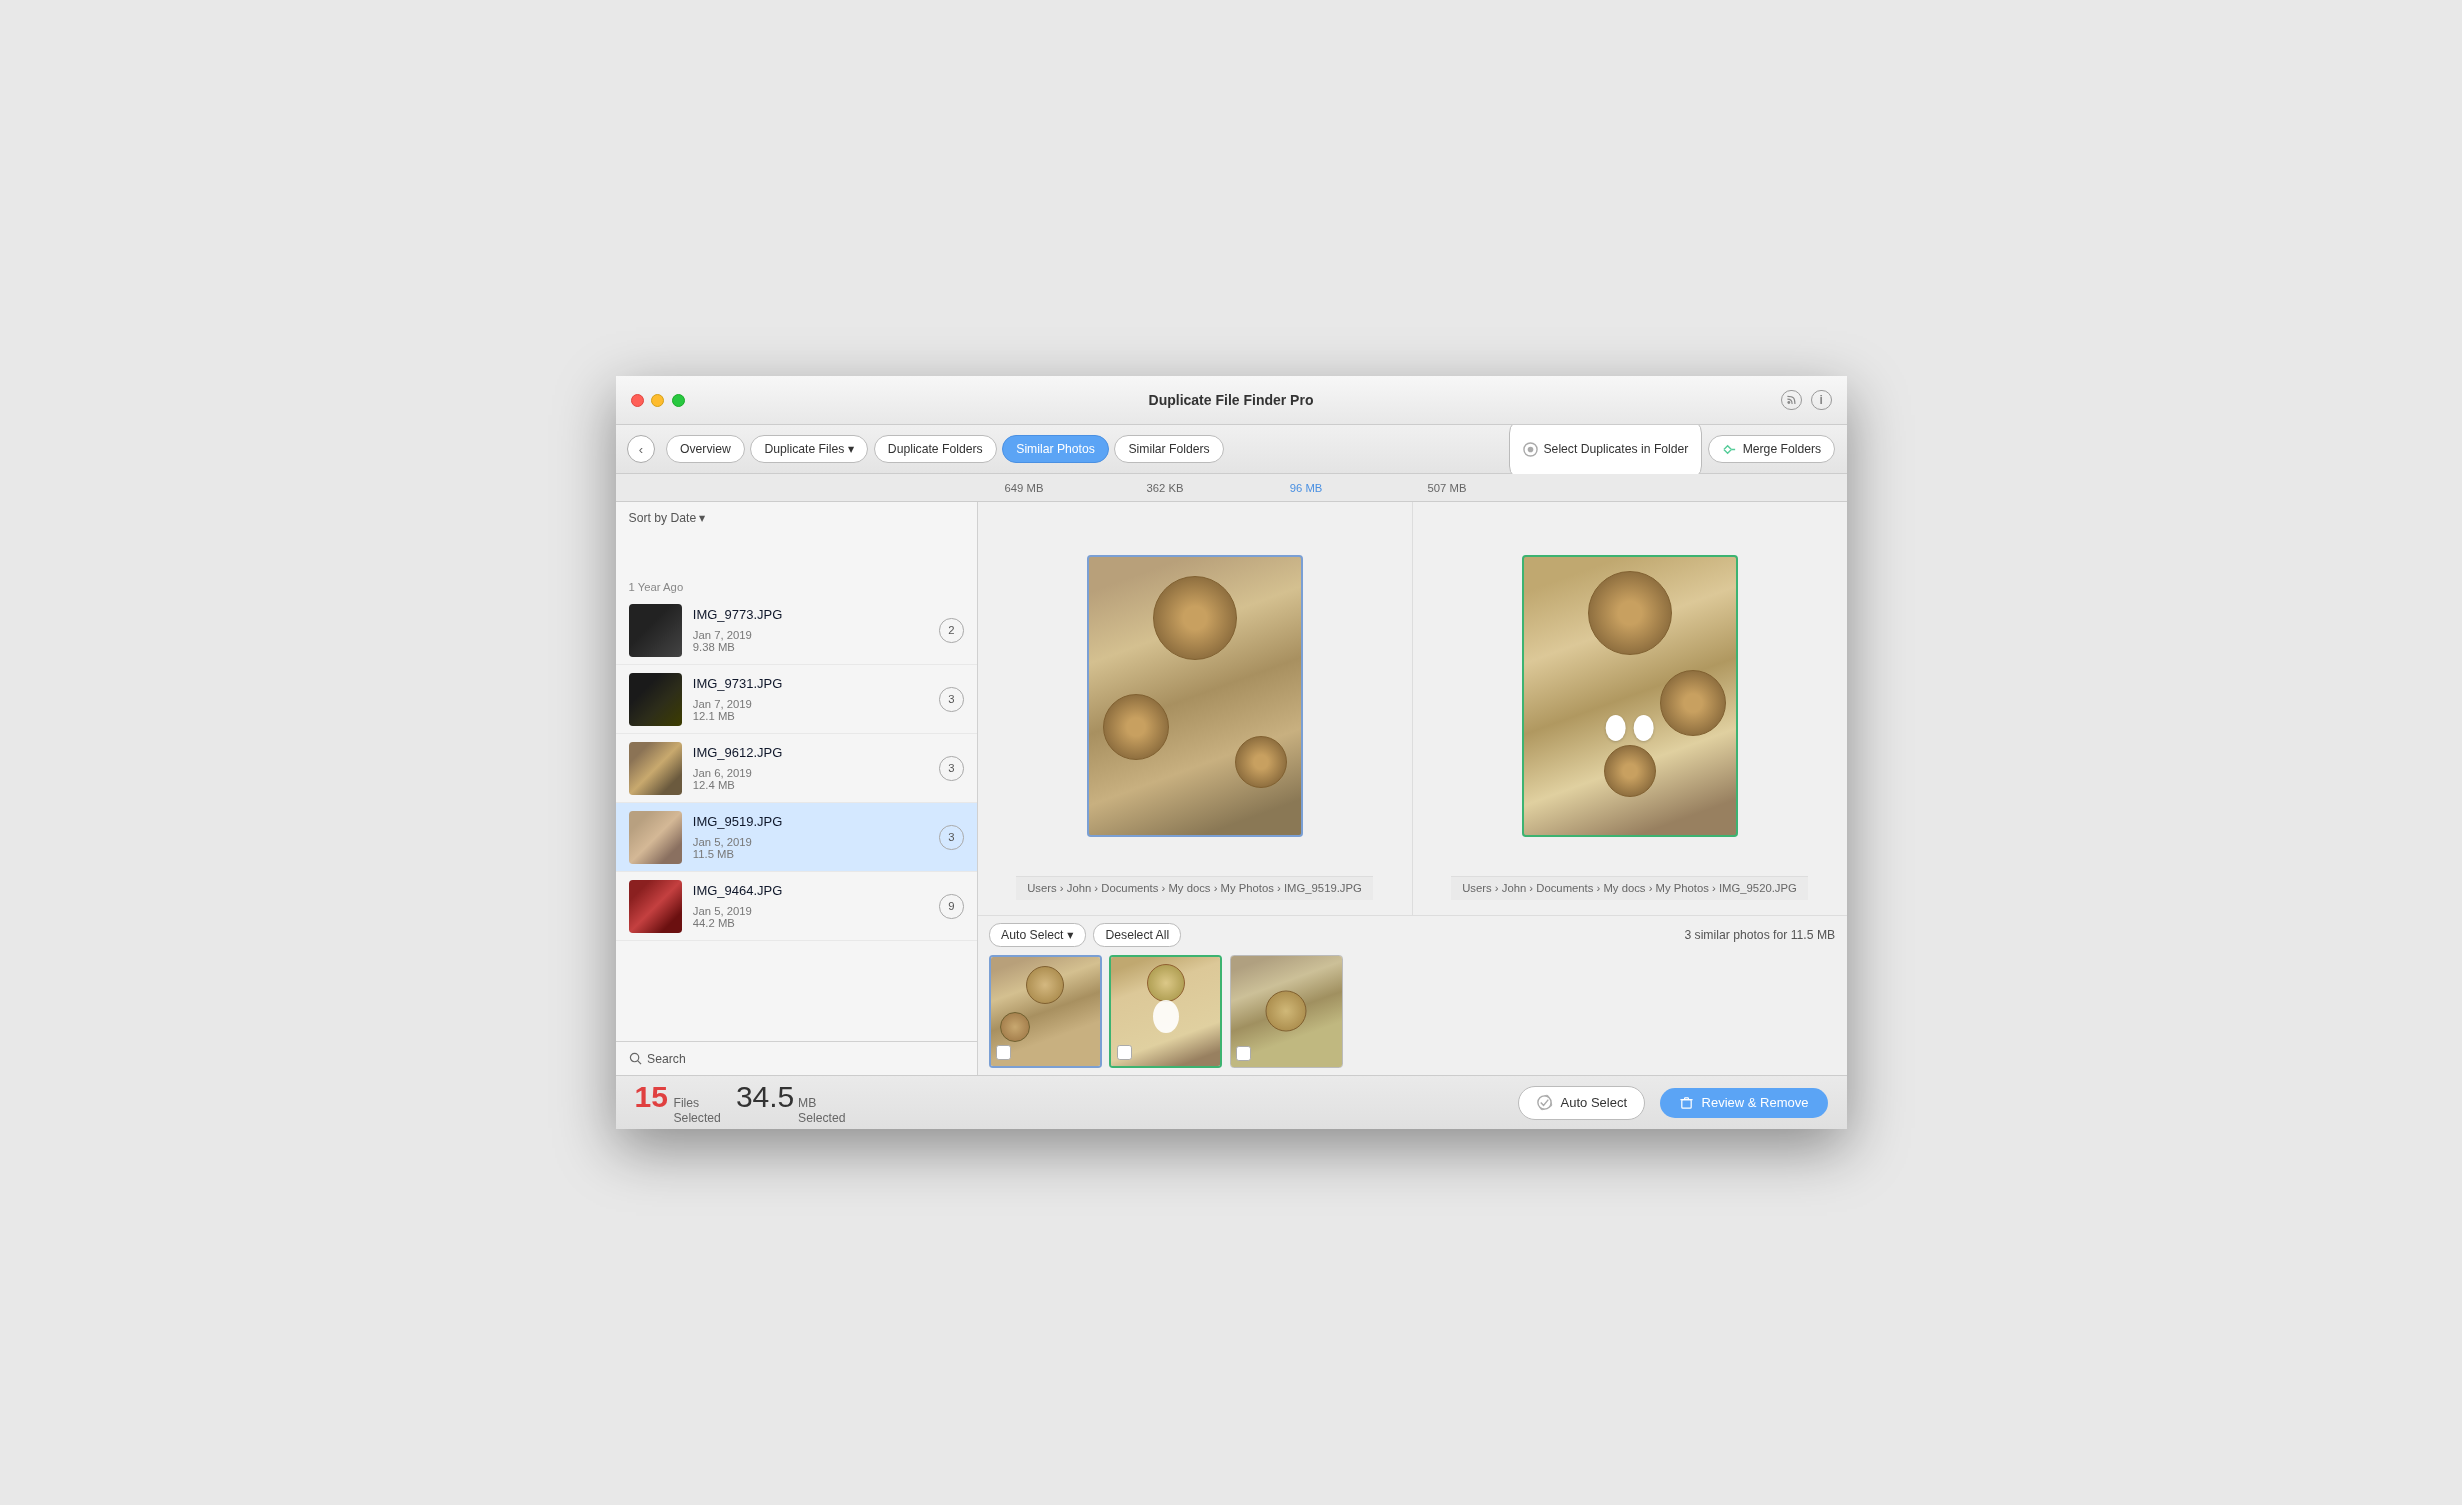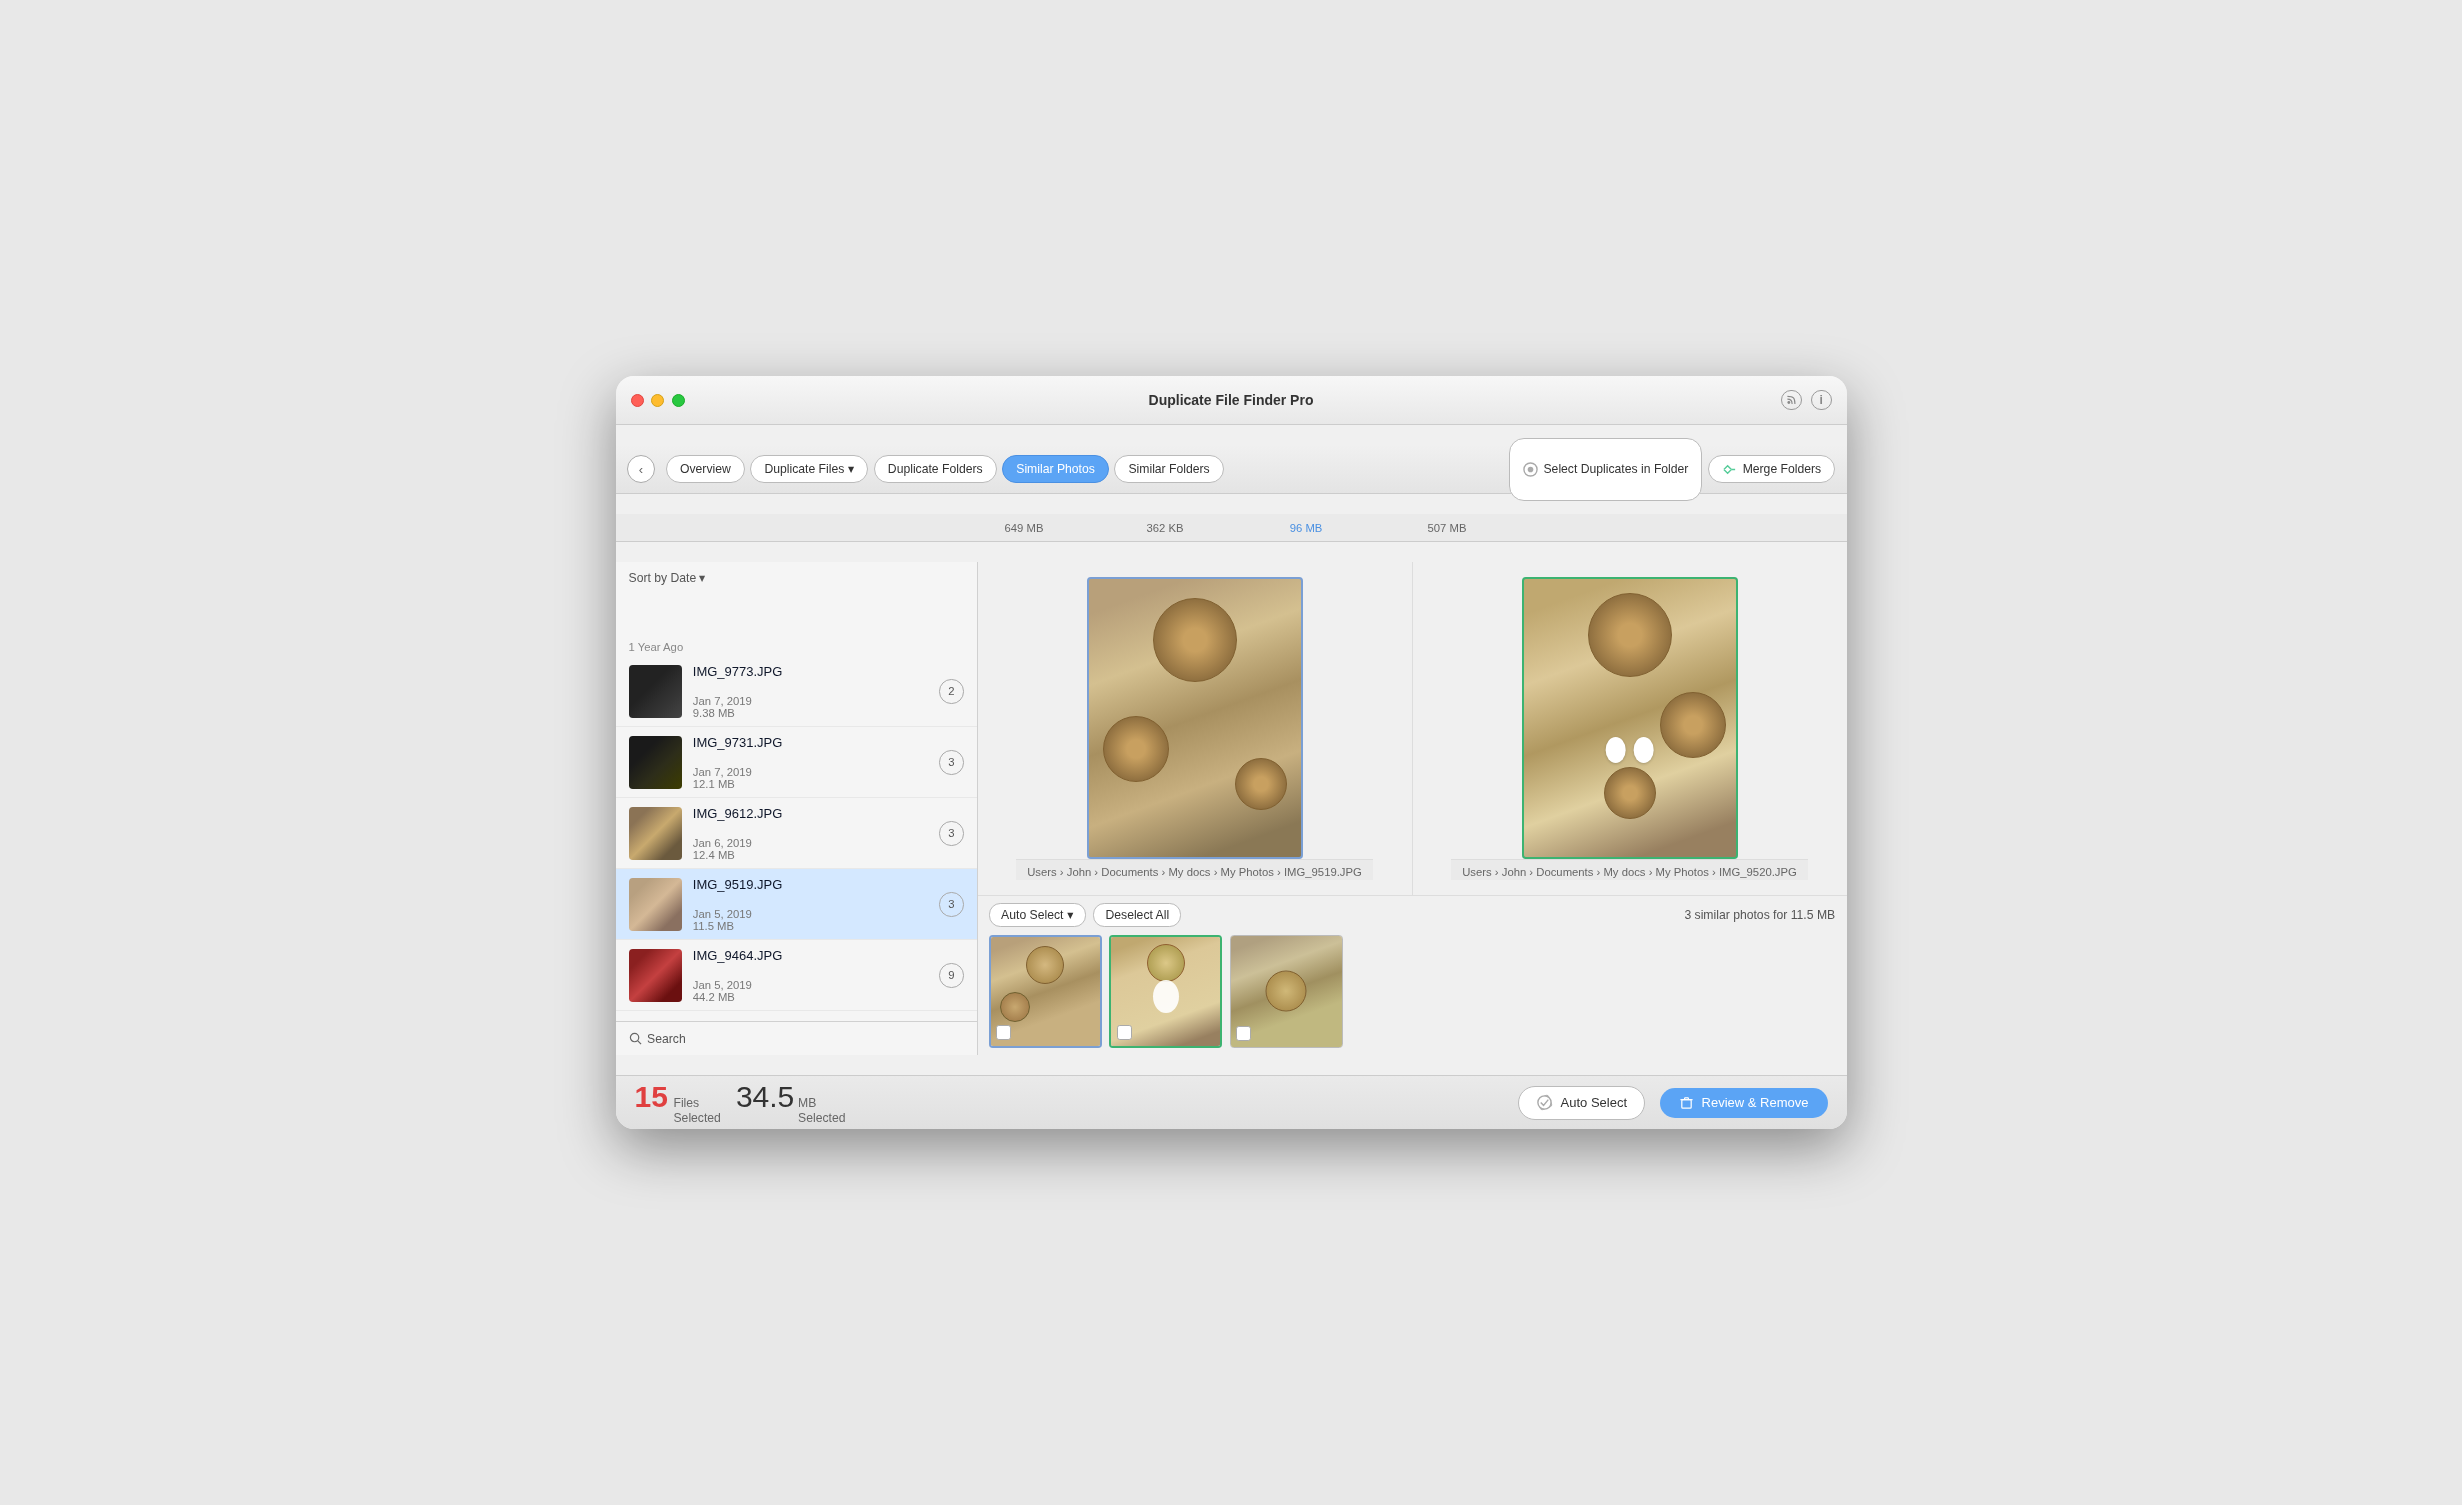--- a/index.html
+++ b/index.html
@@ -8,27 +8,26 @@
       background: #e8e8e8;
       display: flex;
       align-items: center;
       justify-content: center;
       min-height: 100vh;
     }
     .window {
       width: 1231px;
       height: 753px;
       background: #f0f0f0;
-      border-radius: 18px;
+      border-radius: 0;
       box-shadow: 0 19px 56px rgba(0,0,0,0.4);
       display: flex;
       flex-direction: column;
       overflow: hidden;
       position: relative;
-      gap: 20px;
     }
     
     .titlebar {
       background: linear-gradient(to bottom, #f7f7f7, #e8e8e8);
       height: 49px;
       display: flex;
       align-items: center;
       justify-content: center;
       position: relative;
       border-bottom: 0.9px solid #ccc;
@@ -225,21 +224,21 @@
       flex: 1;
     }
     .item-name {
       font-size: 13px;
       font-weight: 400;
       color: #0f172a;
     }
     .item-date {
       font-size: 11.3px;
       color: #777;
-      margin-top: 16px;
+      margin-top: 7px;
     }
     .item-size {
       font-size: 11.3px;
       color: #777;
     }
     .count-badge {
       width: 24.4px;
       height: 24.4px;
       border-radius: 50%;
       border: 1.4px solid #aaa;

